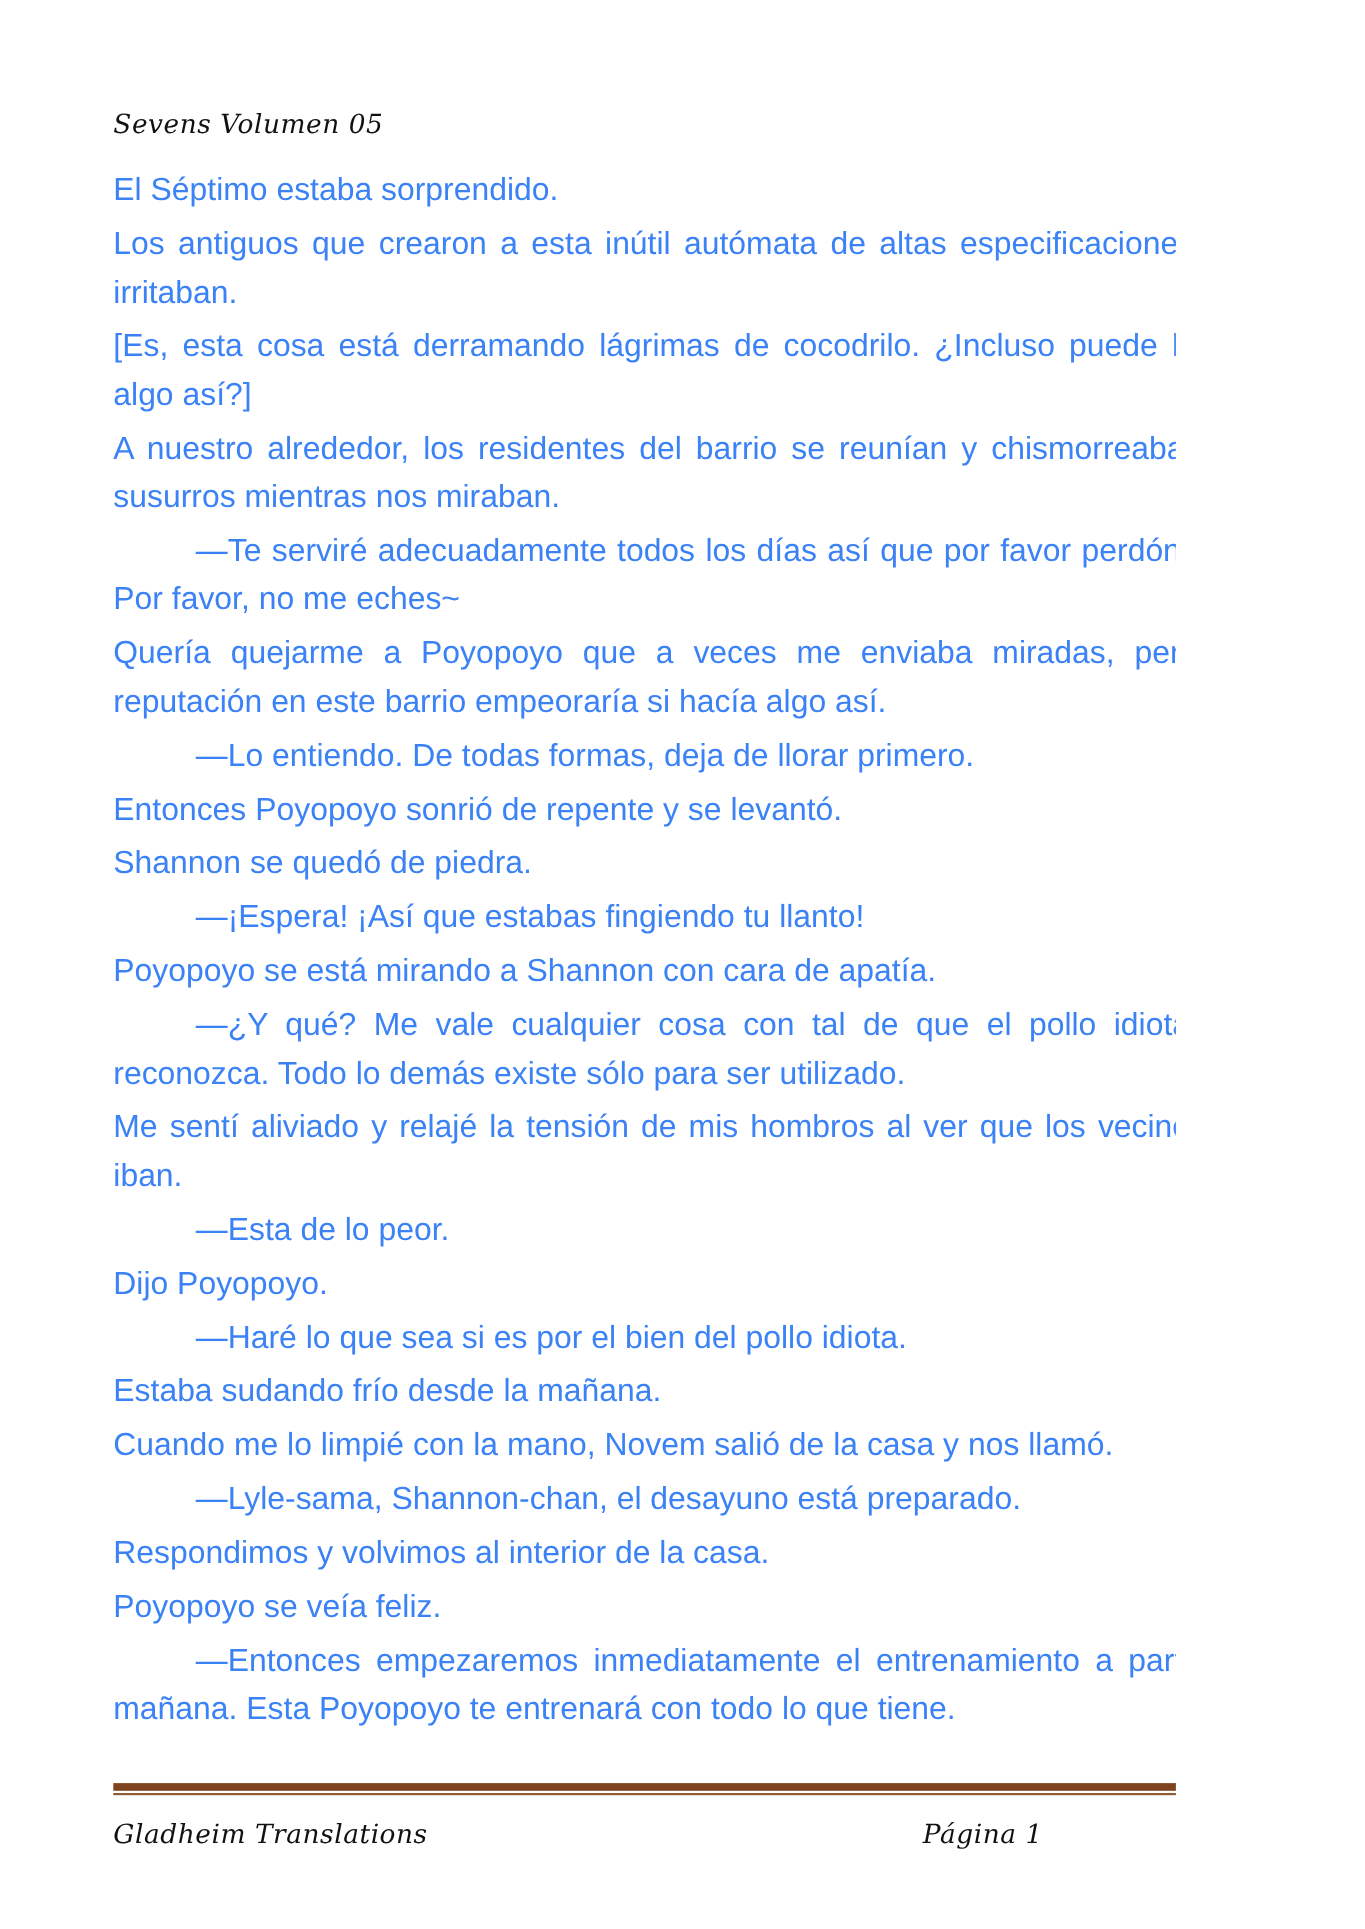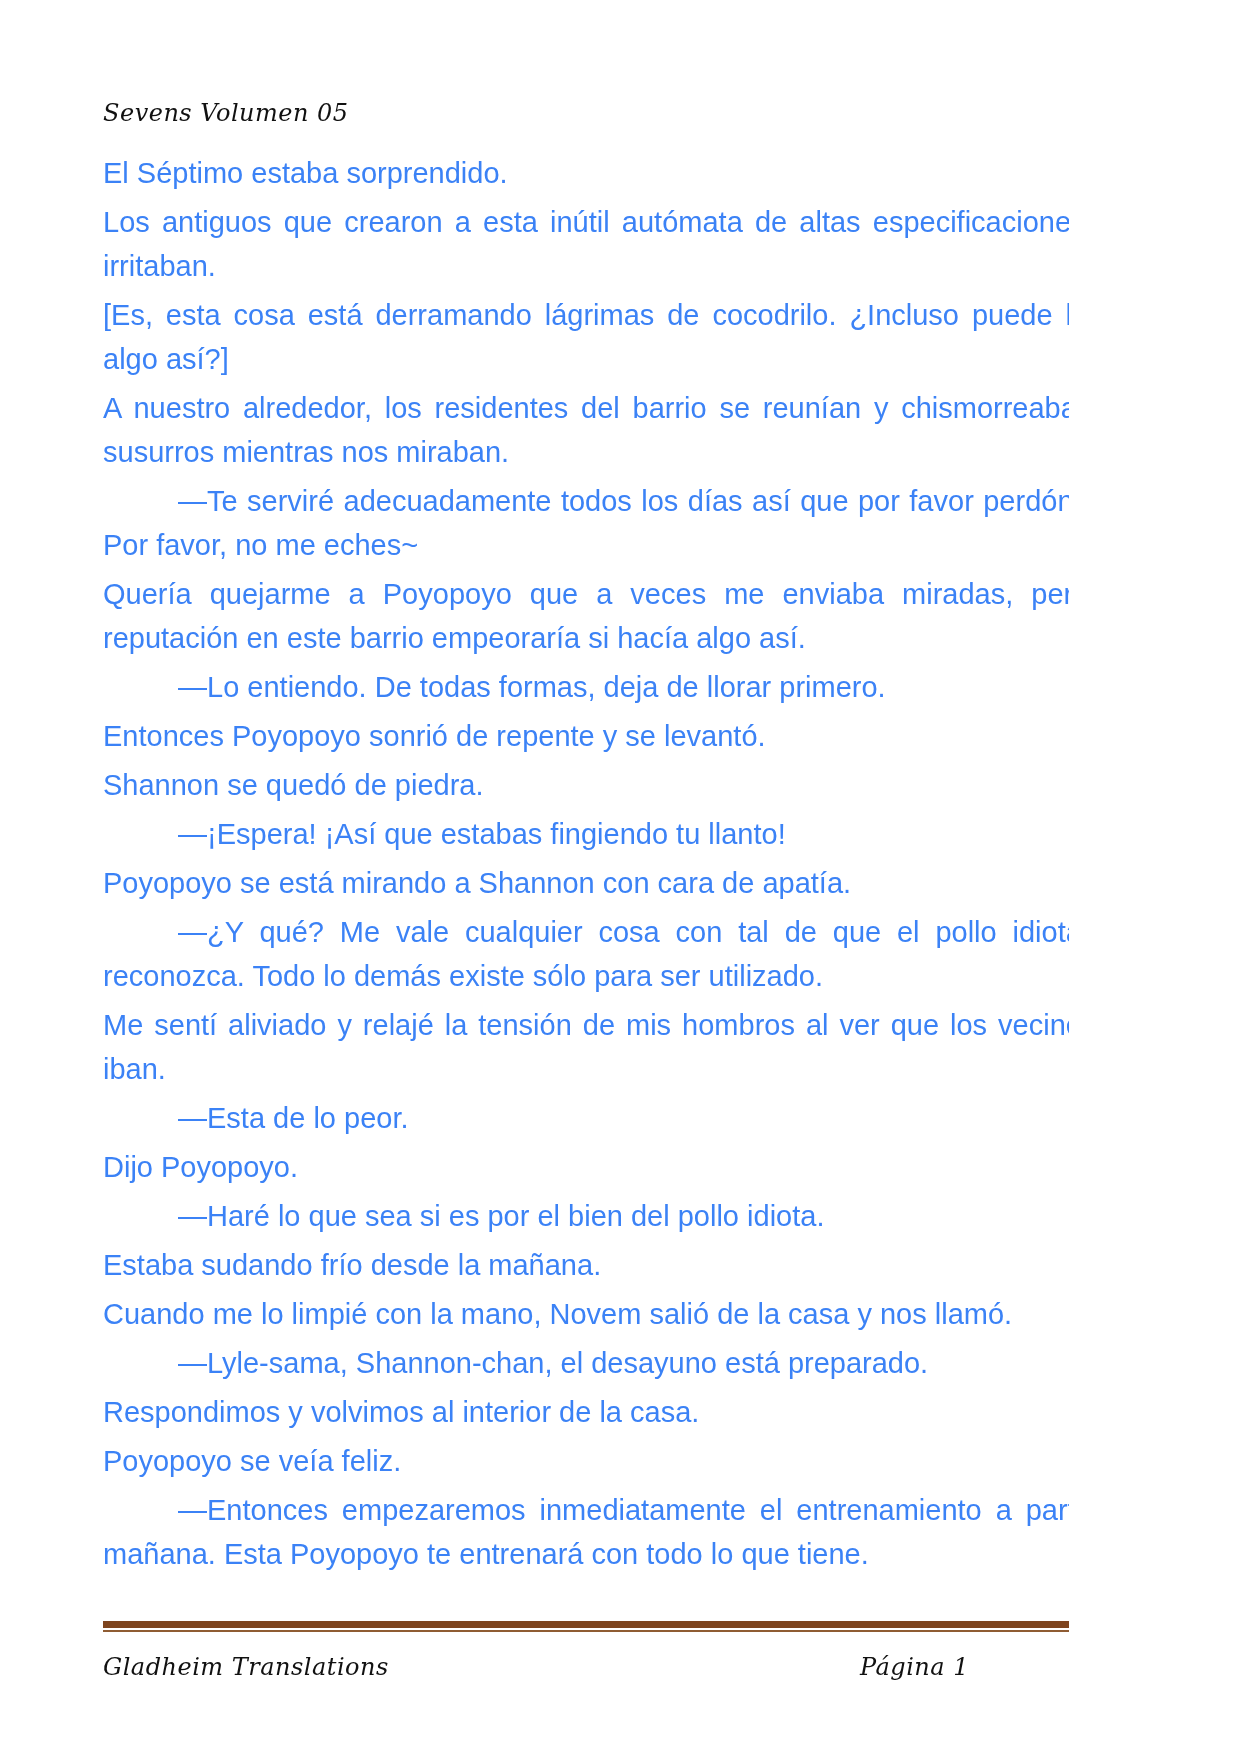--- a/index.html
+++ b/index.html
@@ -55,21 +55,21 @@
     width: 1035px;
     height: 2px;
     border-top: 7px solid #7e441e;
     border-bottom: 2px solid #8f5c33;
     background: #ffffff;
   }
   .footer {
     position: absolute;
     top: 1630px;
     left: 103px;
-    right: 100px;
+    right: 121px;
     display: flex;
     justify-content: space-between;
     align-items: baseline;
   }
 </style>
 </head>
 <body>
 
 <div class="page">
 

